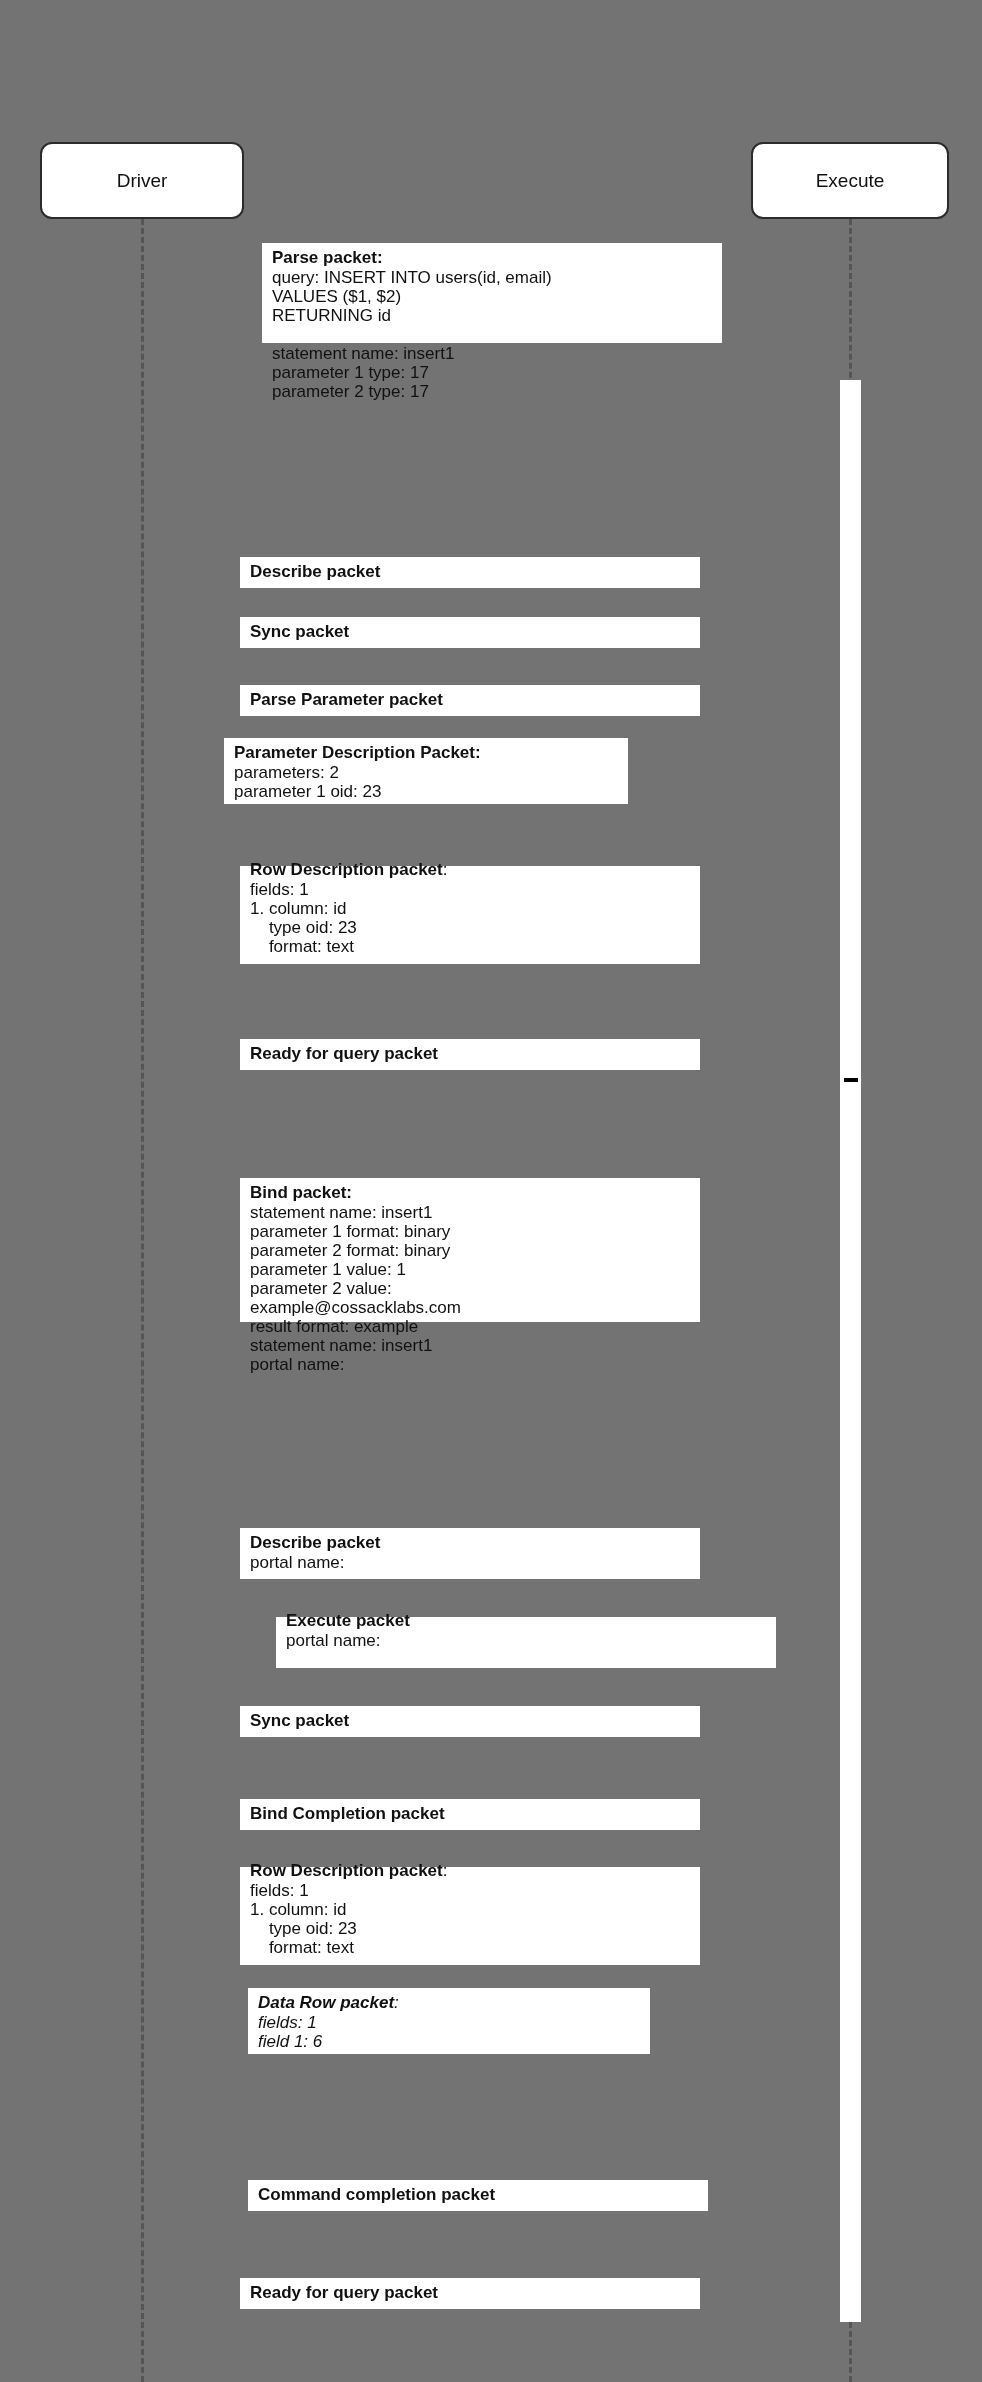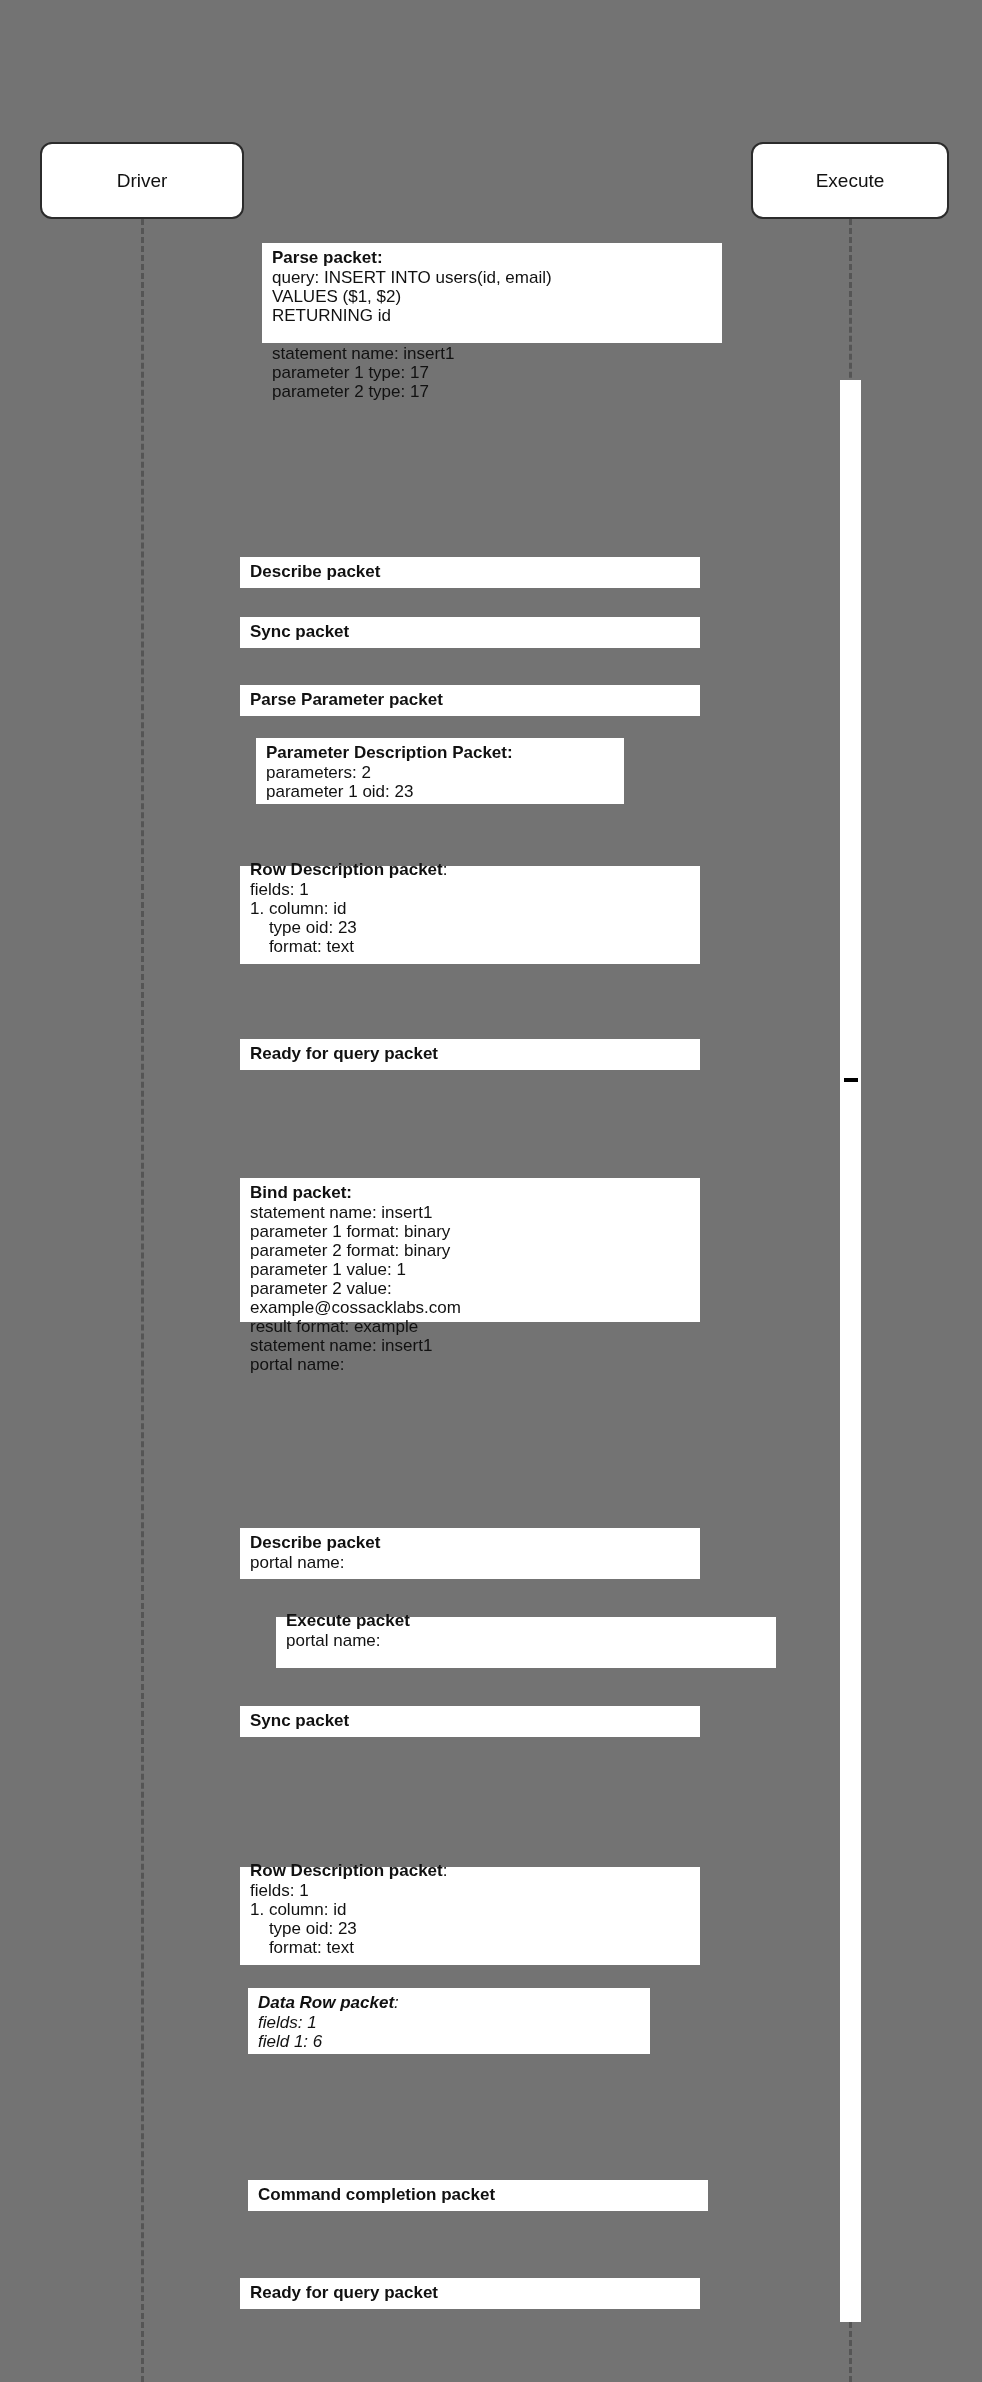--- a/index.html
+++ b/index.html
@@ -126,21 +126,21 @@
     <div class="note" style="left: 240px; top: 617px; width: 460px; height: 31px;">
       <div class="note-inner">
         <div class="note-title"><span>Sync packet</span></div>
       </div>
     </div>
     <div class="note" style="left: 240px; top: 685px; width: 460px; height: 31px;">
       <div class="note-inner">
         <div class="note-title"><span>Parse Parameter packet</span></div>
       </div>
     </div>
-    <div class="note" style="left: 256px; top: 738px; width: 368px; height: 66px;">
+    <div class="note" style="left: 224px; top: 738px; width: 404px; height: 66px;">
       <div class="note-inner">
         <div class="note-title"><span>Parameter Description Packet:</span></div>
         <div class="note-line">parameters: 2</div>
         <div class="note-line">parameter 1 oid: 23</div>
       </div>
     </div>
     <div class="note overlap" style="left: 240px; top: 866px; width: 460px; height: 98px;">
       <div class="note-inner">
         <div class="note-title"><span>Row Description packet</span><span class="plain">:</span></div>
         <div class="note-line">fields: 1</div>
@@ -178,20 +178,25 @@
       <div class="note-inner">
         <div class="note-title"><span>Execute packet</span></div>
         <div class="note-line">portal name:</div>
       </div>
     </div>
     <div class="note" style="left: 240px; top: 1706px; width: 460px; height: 31px;">
       <div class="note-inner">
         <div class="note-title"><span>Sync packet</span></div>
       </div>
     </div>
+    <div class="note" style="left: 240px; top: 1799px; width: 460px; height: 31px;">
+      <div class="note-inner">
+        <div class="note-title"><span>Bind Completion packet</span></div>
+      </div>
+    </div>
     <div class="note overlap" style="left: 240px; top: 1867px; width: 460px; height: 98px;">
       <div class="note-inner">
         <div class="note-title"><span>Row Description packet</span><span class="plain">:</span></div>
         <div class="note-line">fields: 1</div>
         <div class="note-line">1. column: id</div>
         <div class="note-line">    type oid: 23</div>
         <div class="note-line">    format: text</div>
       </div>
     </div>
     <div class="note" style="left: 248px; top: 1988px; width: 402px; height: 66px; font-style: italic;">

